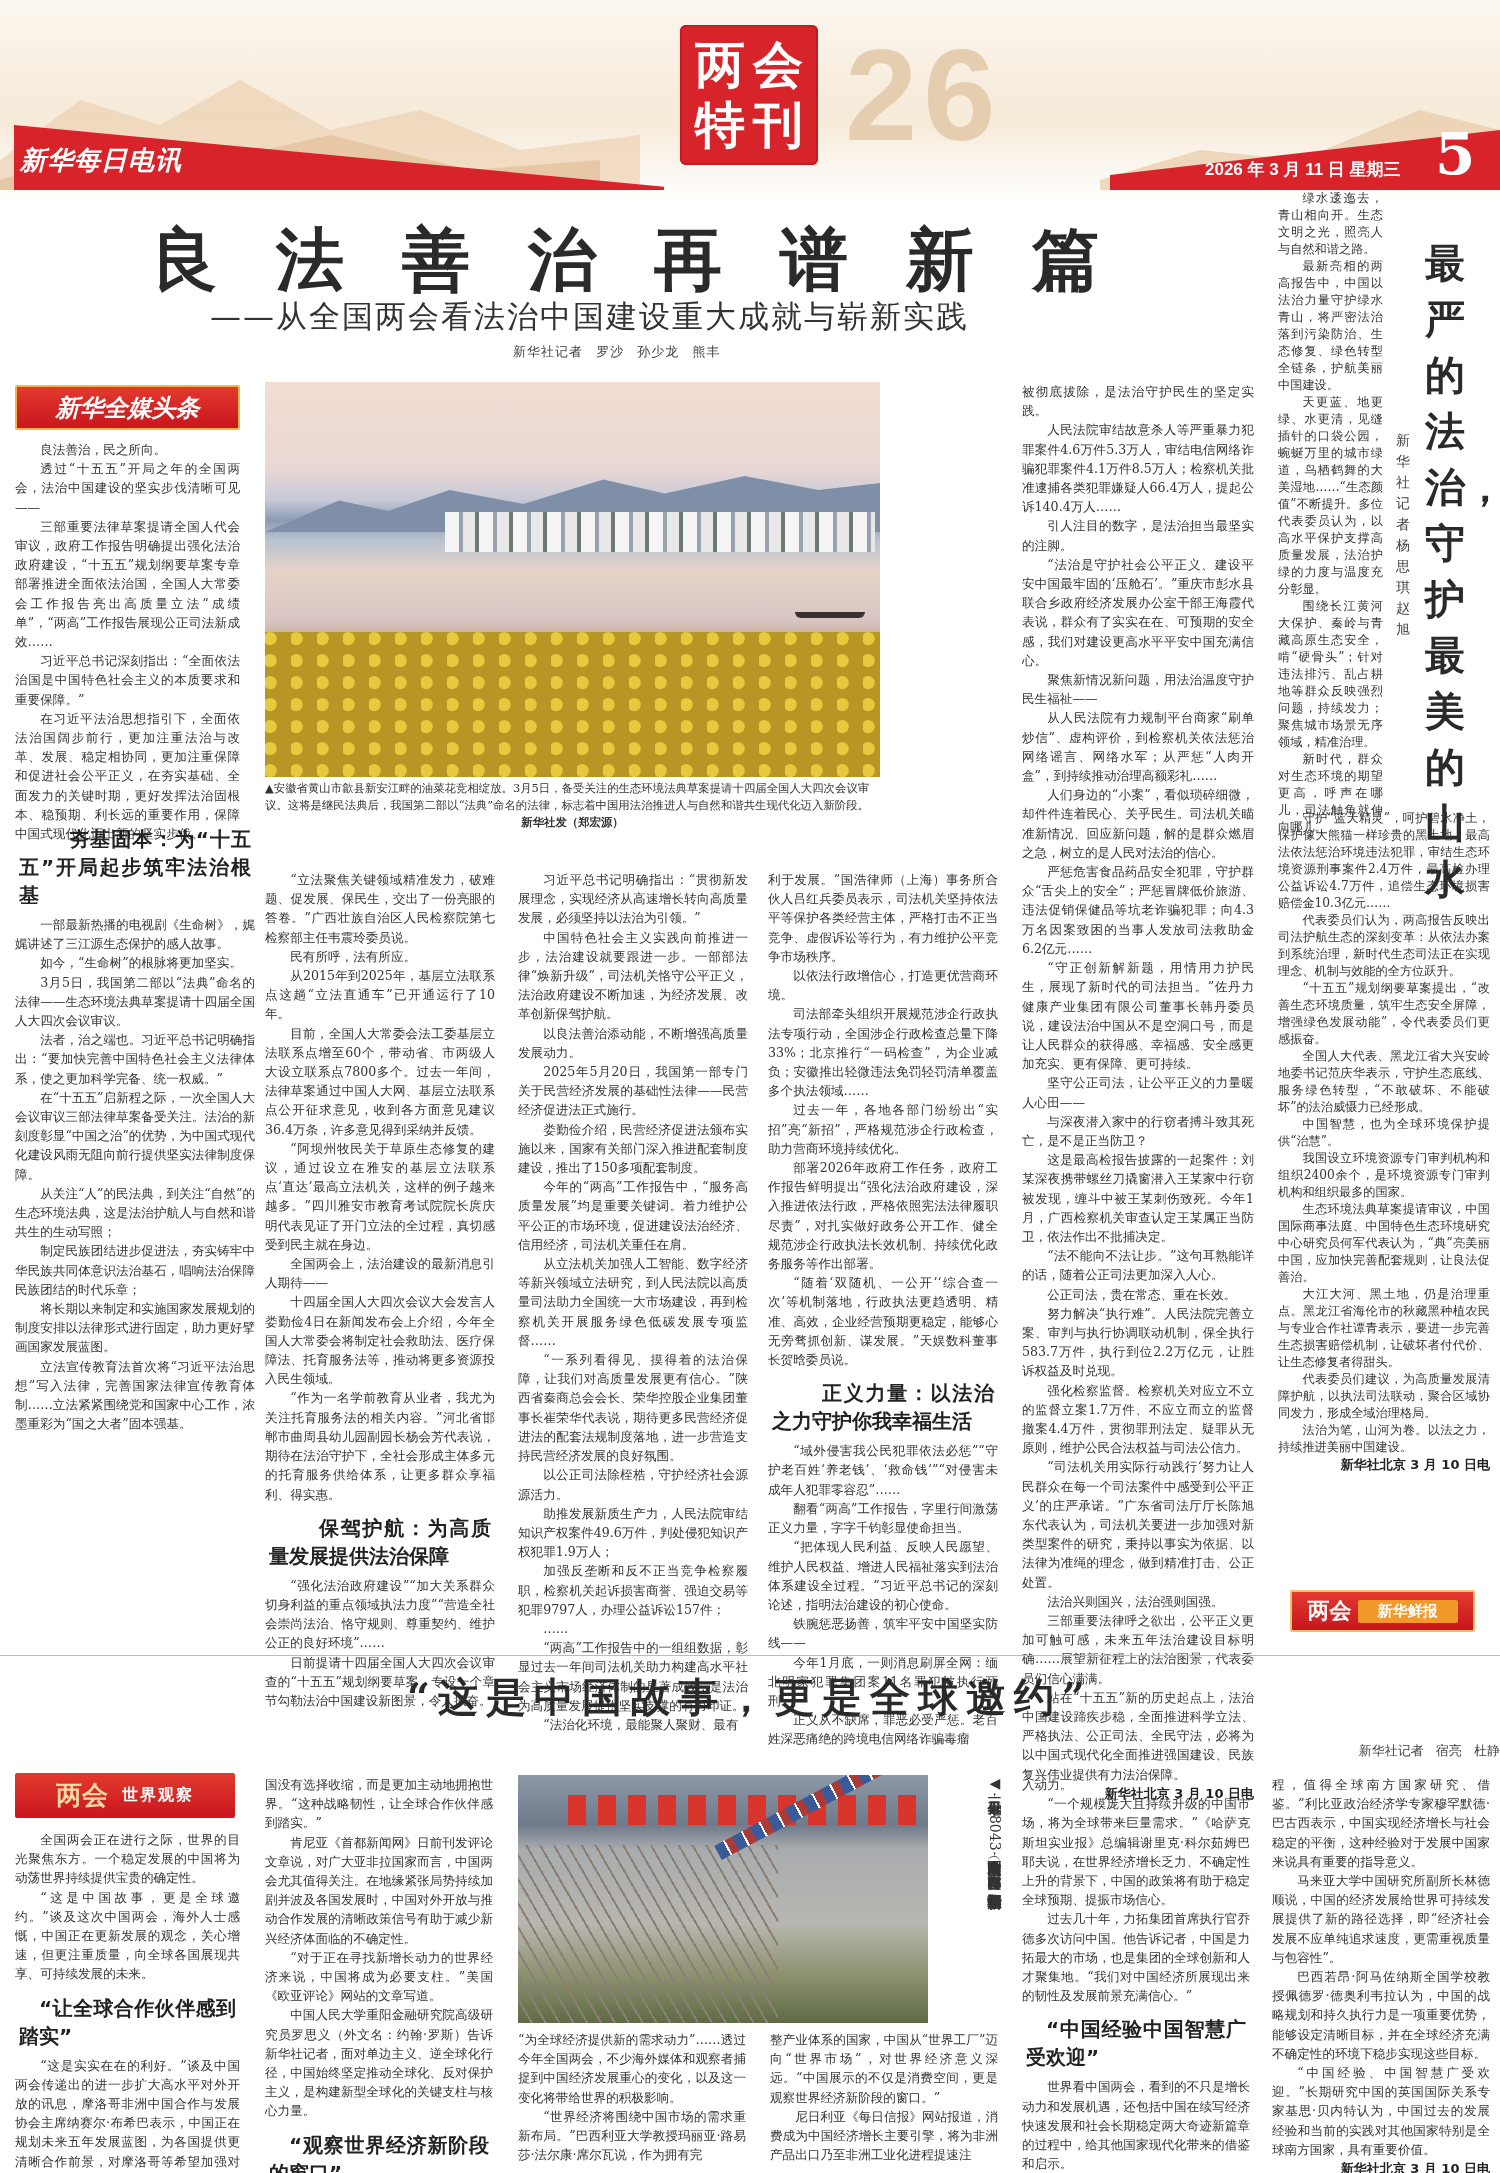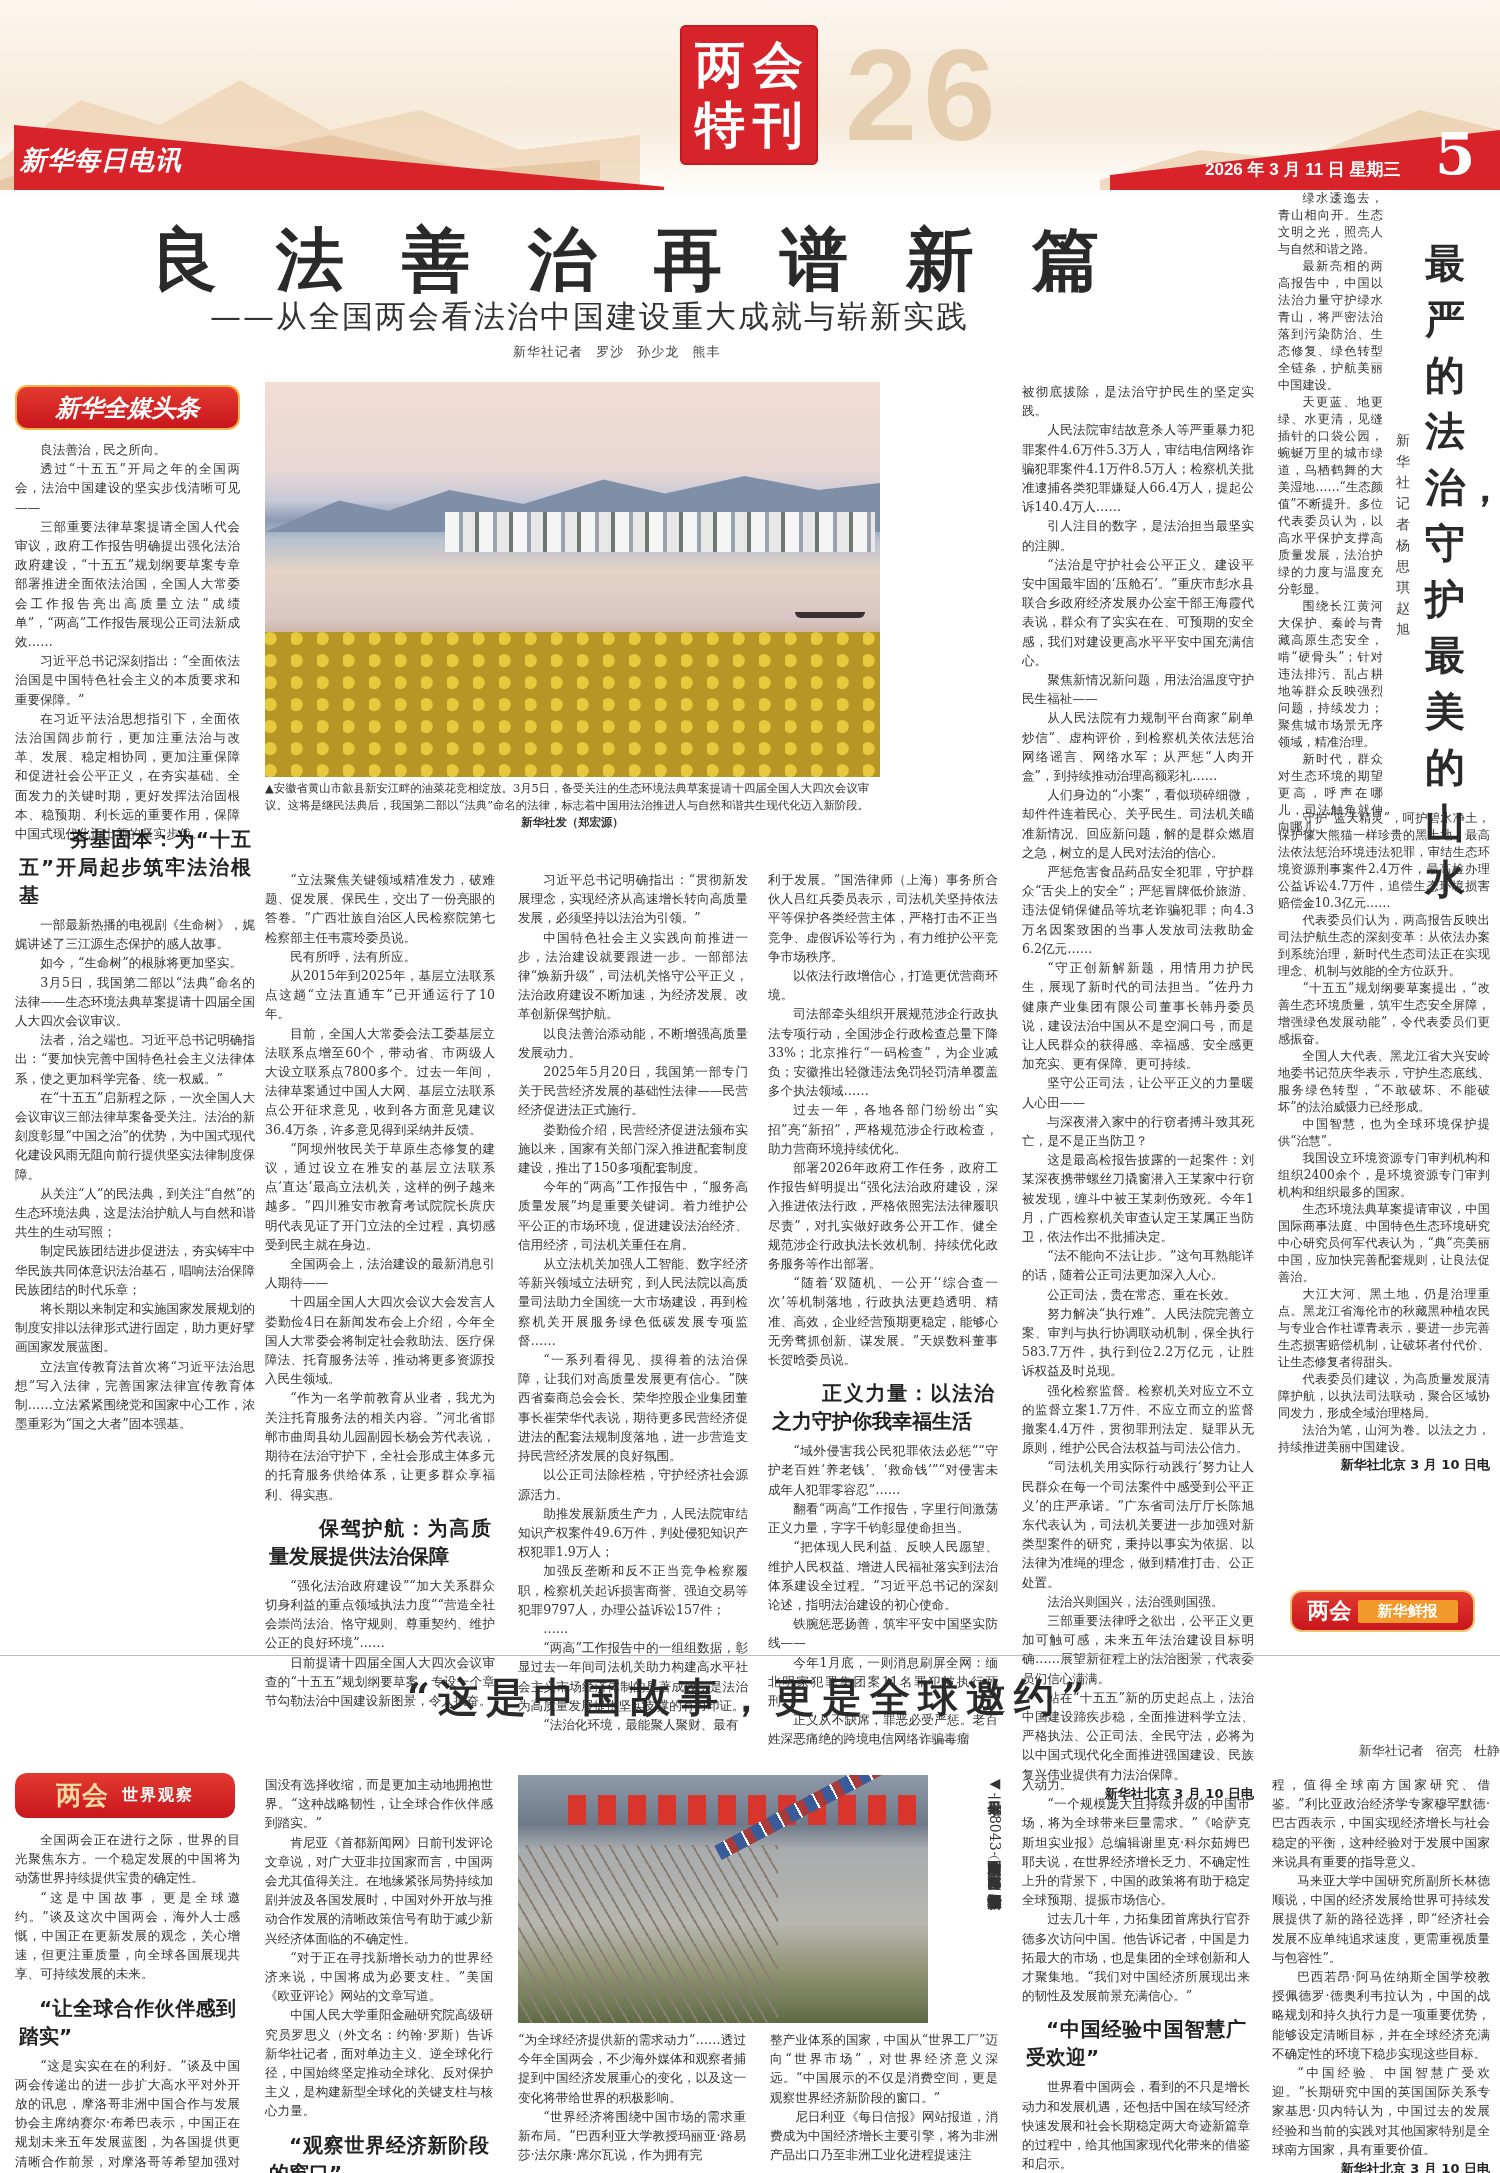--- a/index.html
+++ b/index.html
@@ -23,21 +23,21 @@
   .mt-date{position:absolute;left:1205px;top:158px;color:#fff;font-family:"Liberation Sans",sans-serif;font-size:17px;font-weight:bold}
   .mt-page{position:absolute;left:1435px;top:124px;color:#fff;font-family:"DejaVu Serif",serif;font-size:58px;font-weight:bold;line-height:60px}
   
   .headline{position:absolute;left:150px;top:215px;width:1010px;font-family:"DejaVu Serif",serif;font-weight:bold;font-size:68px;letter-spacing:58px;color:#2a2a2a;white-space:nowrap}
   .subhead{position:absolute;left:210px;top:296px;font-size:31px;color:#333;letter-spacing:2px}
   .byline{position:absolute;left:513px;top:343px;font-size:13px;color:#444;font-family:"DejaVu Serif",serif;letter-spacing:1px;word-spacing:8px}
   
   .col{position:absolute;font-size:12.6px;line-height:19.2px;text-align:justify;color:#333;font-family:"DejaVu Serif",serif}
   .col p{text-indent:2em}
   .col h4{font-family:"DejaVu Sans",sans-serif;font-size:20px;font-weight:bold;color:#222;line-height:28px;margin:10px 4px 6px;text-indent:3em}
-  .tag{position:absolute;background:linear-gradient(180deg,#e33a2f,#c8161d);border-radius:12px;color:#fff;font-weight:bold;
+  .tag{position:absolute;background:linear-gradient(180deg,#e33a2f,#c8161d);border-radius:2px;color:#fff;font-weight:bold;
     display:flex;align-items:center;justify-content:center}
   .photo1{position:absolute;left:265px;top:382px;width:615px;height:395px;overflow:hidden;
     background:linear-gradient(180deg,#f1ddd2 0%,#e9d7d4 22%,#c6c9d8 30%,#8c9bb2 35%,#b8c2d0 40%,#e6d3c6 48%,#d9c6c4 60%,#c9b3a2 64%,#7d6b2a 66%,#c3a22c 72%,#d8b93a 80%,#9b8421 100%)}
   .photo1 .village{position:absolute;left:180px;top:130px;width:430px;height:40px;background:repeating-linear-gradient(90deg,#f5f5f5 0 14px,#9aa3ad 14px 18px,#e8e8e8 18px 30px,#6d7a73 30px 34px)}
   .photo1 .mount{position:absolute;left:0;top:80px;width:615px;height:70px;background:#7f8fa8;clip-path:polygon(0 100%,12% 55%,20% 70%,30% 40%,42% 60%,55% 25%,65% 45%,78% 20%,90% 40%,100% 30%,100% 100%)}
   .photo1 .flowers{position:absolute;left:0;top:250px;width:615px;height:145px;background:radial-gradient(circle at 20% 30%,#e8c93e 0 6px,transparent 7px) 0 0/26px 22px,#b89626}
   .photo1 .boat{position:absolute;left:530px;top:230px;width:70px;height:6px;background:#3a3030;border-radius:0 0 40px 40px}
   .caption1{position:absolute;left:265px;top:780px;width:615px;font-size:11.4px;line-height:17px;color:#333;font-family:"DejaVu Serif",serif}
   .credit{font-family:"DejaVu Sans",sans-serif;font-weight:bold;text-align:center;display:block}
   .vtitle{position:absolute;left:1425px;top:235px;width:60px;font-family:"DejaVu Serif",serif;font-weight:bold;font-size:40px;line-height:56px;text-align:left;color:#2a2a2a}

